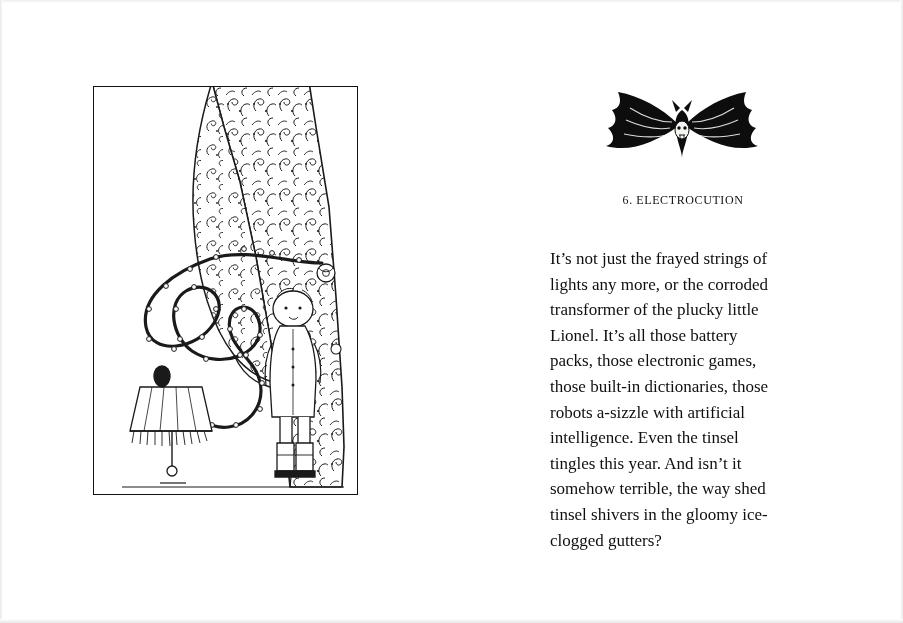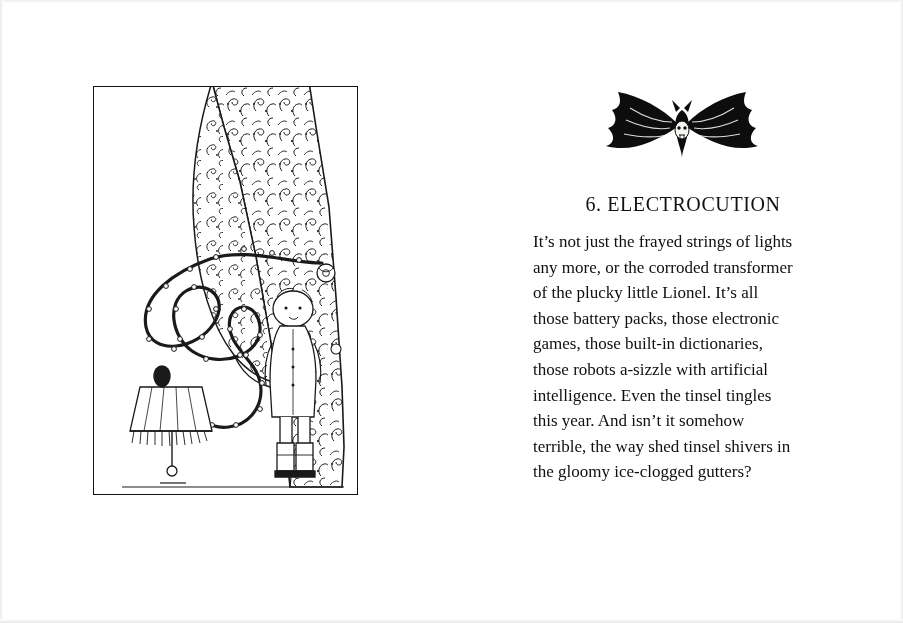--- a/index.html
+++ b/index.html
@@ -63,38 +63,38 @@
     top: 88px;
     width: 232px;
     height: 84px;
   }
   .chapter-title {
     position: absolute;
     left: 533px;
     top: 193px;
     width: 300px;
     text-align: center;
-    font-size: 20px;
+    font-size: 12px;
     letter-spacing: 0.6px;
     color: #111;
     font-family: "Liberation Serif", serif;
   }
   .body-text {
     position: absolute;
     left: 533px;
     top: 229px;
     width: 265px;
     font-size: 17px;
     line-height: 25.6px;
     color: #0f0f0f;
     text-align: left;
     font-family: "Liberation Serif", serif;
   }
   .body-text p {
-    margin: 0;
+    margin: 17px;
   }
 </style>
 </head>
 <body>
 
 <div id="page">
 
   <div class="edge-top"></div>
   <div class="edge-left"></div>
   <div class="edge-right"></div>

